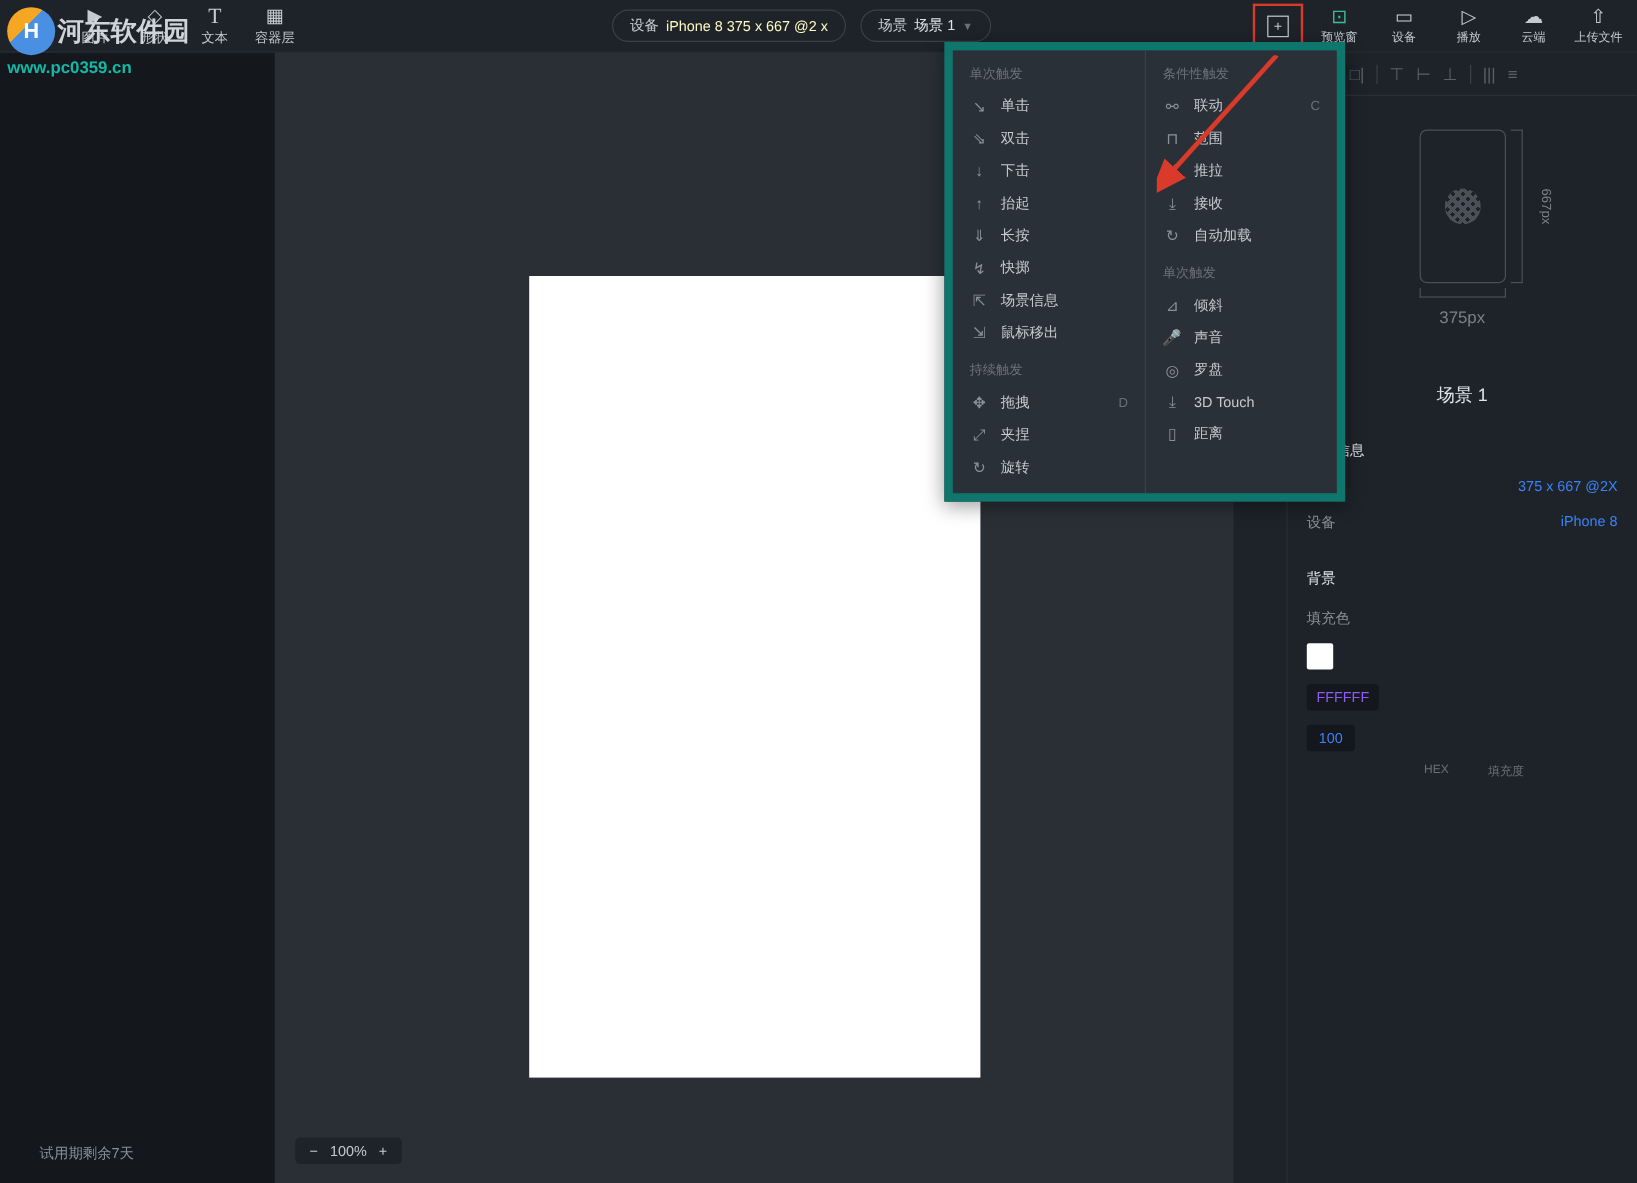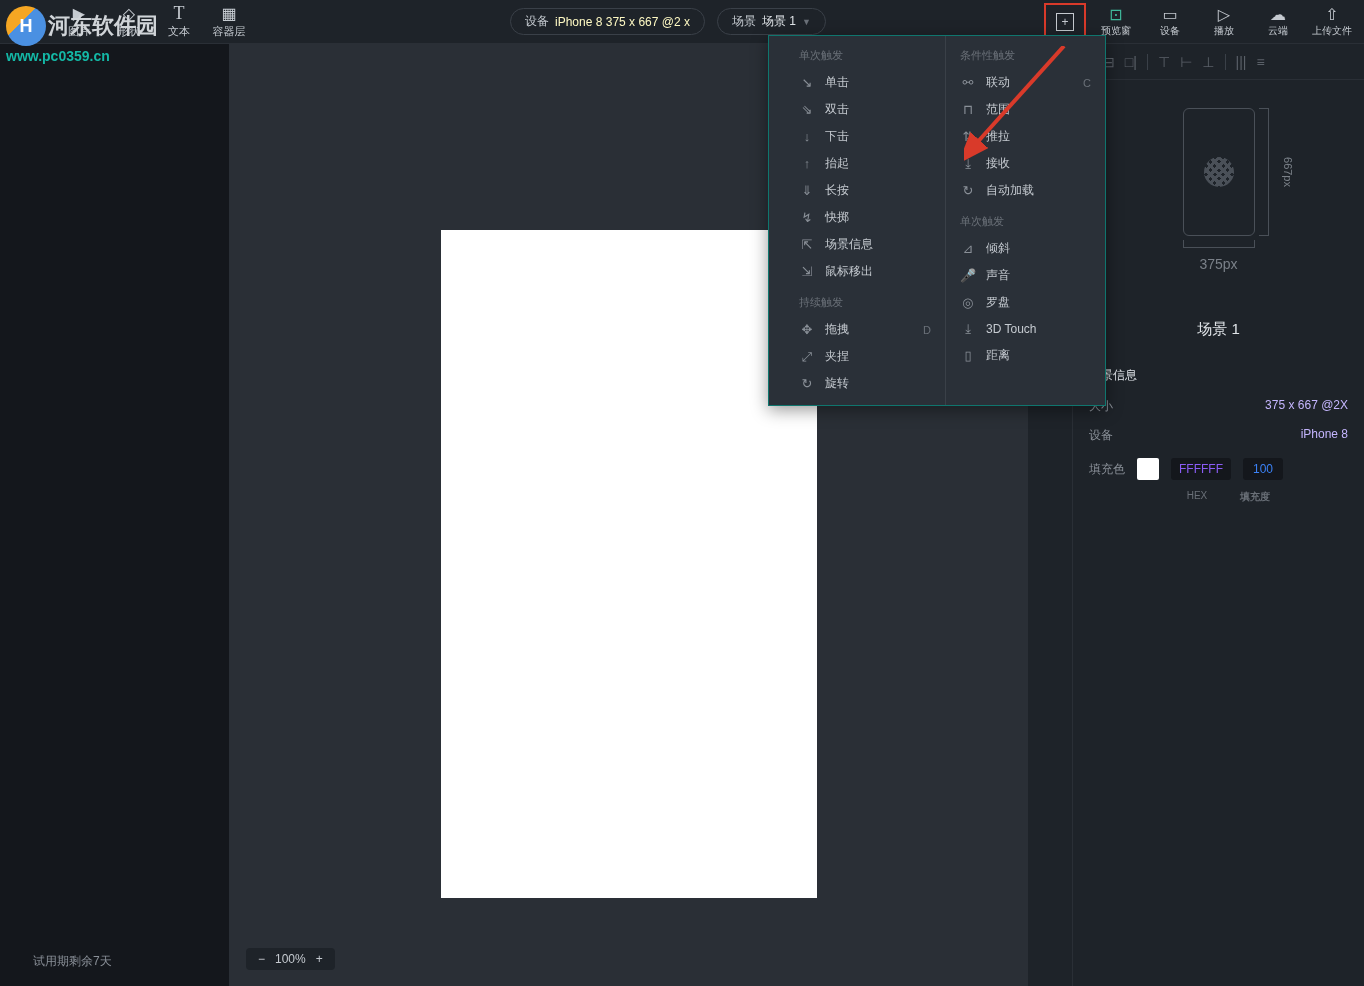--- a/index.html
+++ b/index.html
@@ -39,34 +39,34 @@
 .device-frame { position: relative; width: 72px; height: 128px; border: 1px solid #4a5058; border-radius: 6px; display: flex; align-items: center; justify-content: center; }
 .pattern-circle { width: 30px; height: 30px; border-radius: 50%; background: repeating-linear-gradient(45deg, #4a5058 0 3px, transparent 3px 6px), repeating-linear-gradient(-45deg, #4a5058 0 3px, transparent 3px 6px); }
 .dim-h { position: absolute; right: -48px; top: 50%; transform: translateY(-50%) rotate(90deg); font-size: 11px; color: #7a8088; }
 .dim-w { font-size: 14px; color: #7a8088; margin-top: 8px; }
 .dim-line-h { position: absolute; right: -14px; top: 0; bottom: 0; width: 10px; border-right: 1px solid #4a5058; border-top: 1px solid #4a5058; border-bottom: 1px solid #4a5058; }
 .dim-line-w { width: 72px; height: 8px; border-bottom: 1px solid #4a5058; border-left: 1px solid #4a5058; border-right: 1px solid #4a5058; margin-top: 4px; }
 
 .scene-title { text-align: center; font-size: 15px; color: #e0e4e8; margin: 28px 0 18px; font-weight: 500; }
 .section-hdr { color: #e0e4e8; font-size: 12px; font-weight: 500; padding: 10px 16px 8px; }
 .prop-row { display: flex; justify-content: space-between; padding: 6px 16px; font-size: 12px; color: #8a9098; }
-.prop-row .val { color: #c4b5fd; }
-
-.fill-row { display: flex; align-items: center; padding: 8px 16px; gap: 12px; font-size: 12px; color: #8a9098; }
+.prop-row .val { color: #3b82f6; }
+
+.fill-row { display: flex; padding: 8px 16px; gap: 12px; font-size: 12px; color: #8a9098; flex-direction: column; }
 .swatch { width: 22px; height: 22px; background: #fff; border-radius: 2px; }
 .hex-box { background: #14171c; padding: 4px 8px; border-radius: 3px; color: #8b5cf6; font-size: 12px; width: 60px; text-align: center; }
 .opacity-box { background: #14171c; padding: 4px 8px; border-radius: 3px; color: #3b82f6; font-size: 12px; width: 40px; text-align: center; }
 .sub-lbl { font-size: 10px; color: #6a7078; text-align: center; margin-top: 2px; }
 .fill-sub { display: flex; padding: 0 16px; gap: 8px; }
 .fill-sub .s1 { width: 22px; }
 .fill-sub .s2 { width: 60px; text-align: center; }
-.fill-sub .s3 { width: 40px; text-align: center; font-weight: bold; }
-
-
-.dropdown { position: absolute; top: 35px; left: 768px; display: flex; background: #2a3038; border: 1px solid #0f766e; z-index: 10; box-shadow: 0 4px 16px rgba(0,0,0,.4); padding-left: 16px; }
+.fill-sub .s3 { width: 40px; text-align: center; }
+
+
+.dropdown { position: absolute; top: 35px; left: 787px; display: flex; background: #2a3038; border: 7px solid #0f766e; z-index: 10; box-shadow: 0 4px 16px rgba(0,0,0,.4); }
 .menu-col { width: 160px; padding: 8px 0; }
 .menu-col + .menu-col { border-left: 1px solid #3a4048; }
 .menu-hdr { font-size: 11px; color: #6a7078; padding: 4px 14px 6px; }
 .menu-item { display: flex; align-items: center; padding: 5px 14px; font-size: 12px; color: #c5cad0; cursor: pointer; gap: 10px; }
 .menu-item .mi { width: 16px; text-align: center; font-size: 13px; color: #8a9098; }
 .menu-item .shortcut { margin-left: auto; color: #6a7078; font-size: 11px; }
 
 .arrow-annotation { position: absolute; top: 46px; left: 964px; z-index: 15; pointer-events: none; }
 
 .watermark { position: absolute; top: 6px; left: 6px; z-index: 20; font-family: Arial; }
@@ -189,20 +189,21 @@
     <div class="section-hdr">场景信息</div>
     <div class="prop-row">
       <span>大小</span>
       <span class="val">375 x 667 @2X</span>
     </div>
     <div class="prop-row">
       <span>设备</span>
       <span class="val">iPhone 8</span>
     </div>
 
+    <div class="section-hdr" style="margin-top:14px">背景</div>
     <div class="fill-row">
       <span>填充色</span>
       <div class="swatch"></div>
       <div class="hex-box">FFFFFF</div>
       <div class="opacity-box">100</div>
     </div>
     <div class="fill-sub">
       <span style="width:40px"></span>
       <span class="s1"></span>
       <span class="sub-lbl s2">HEX</span>

